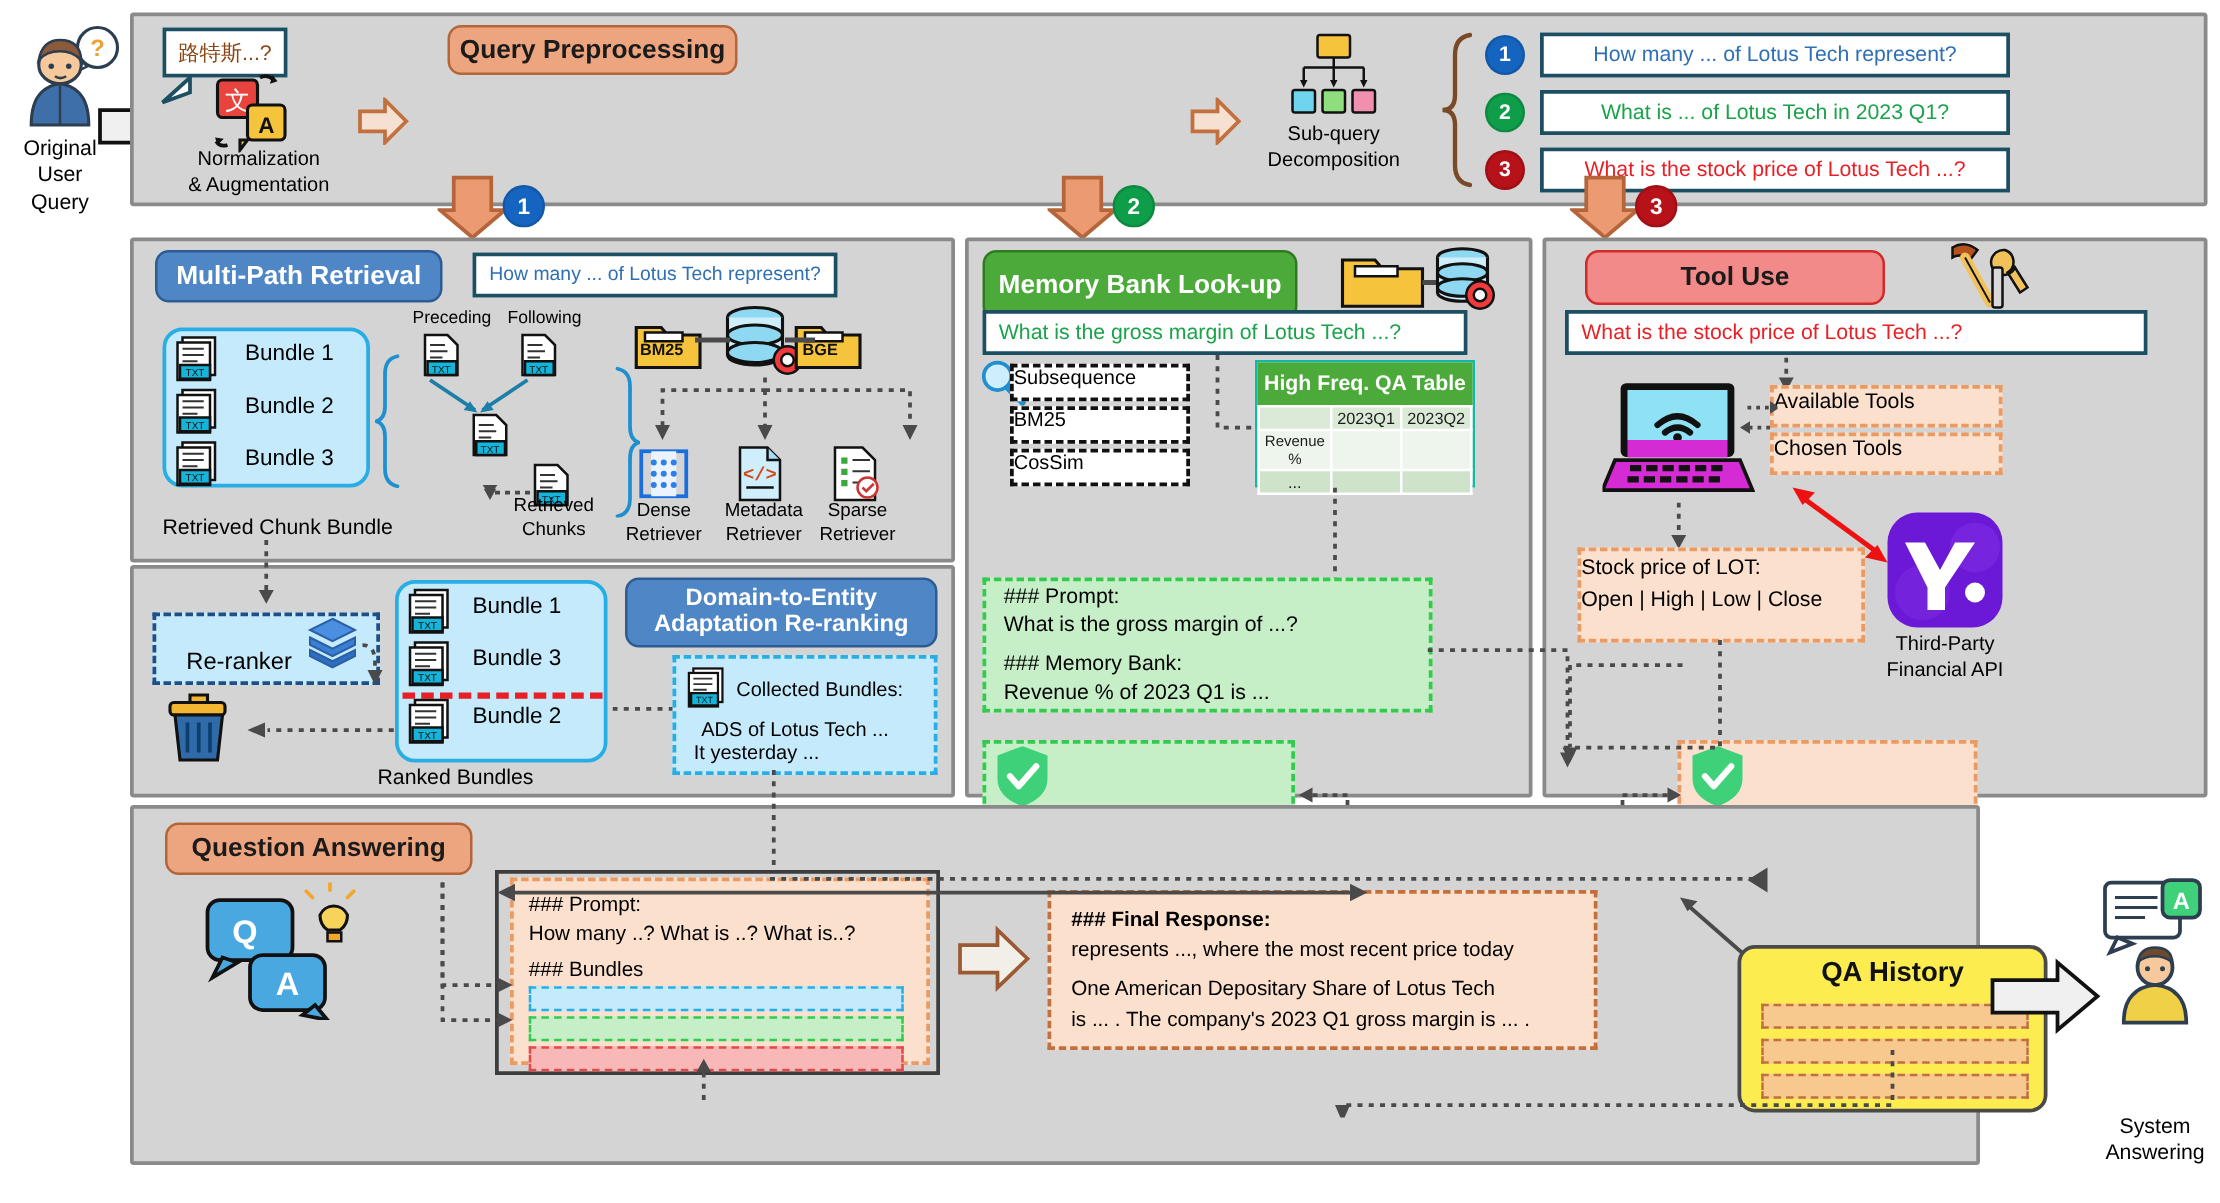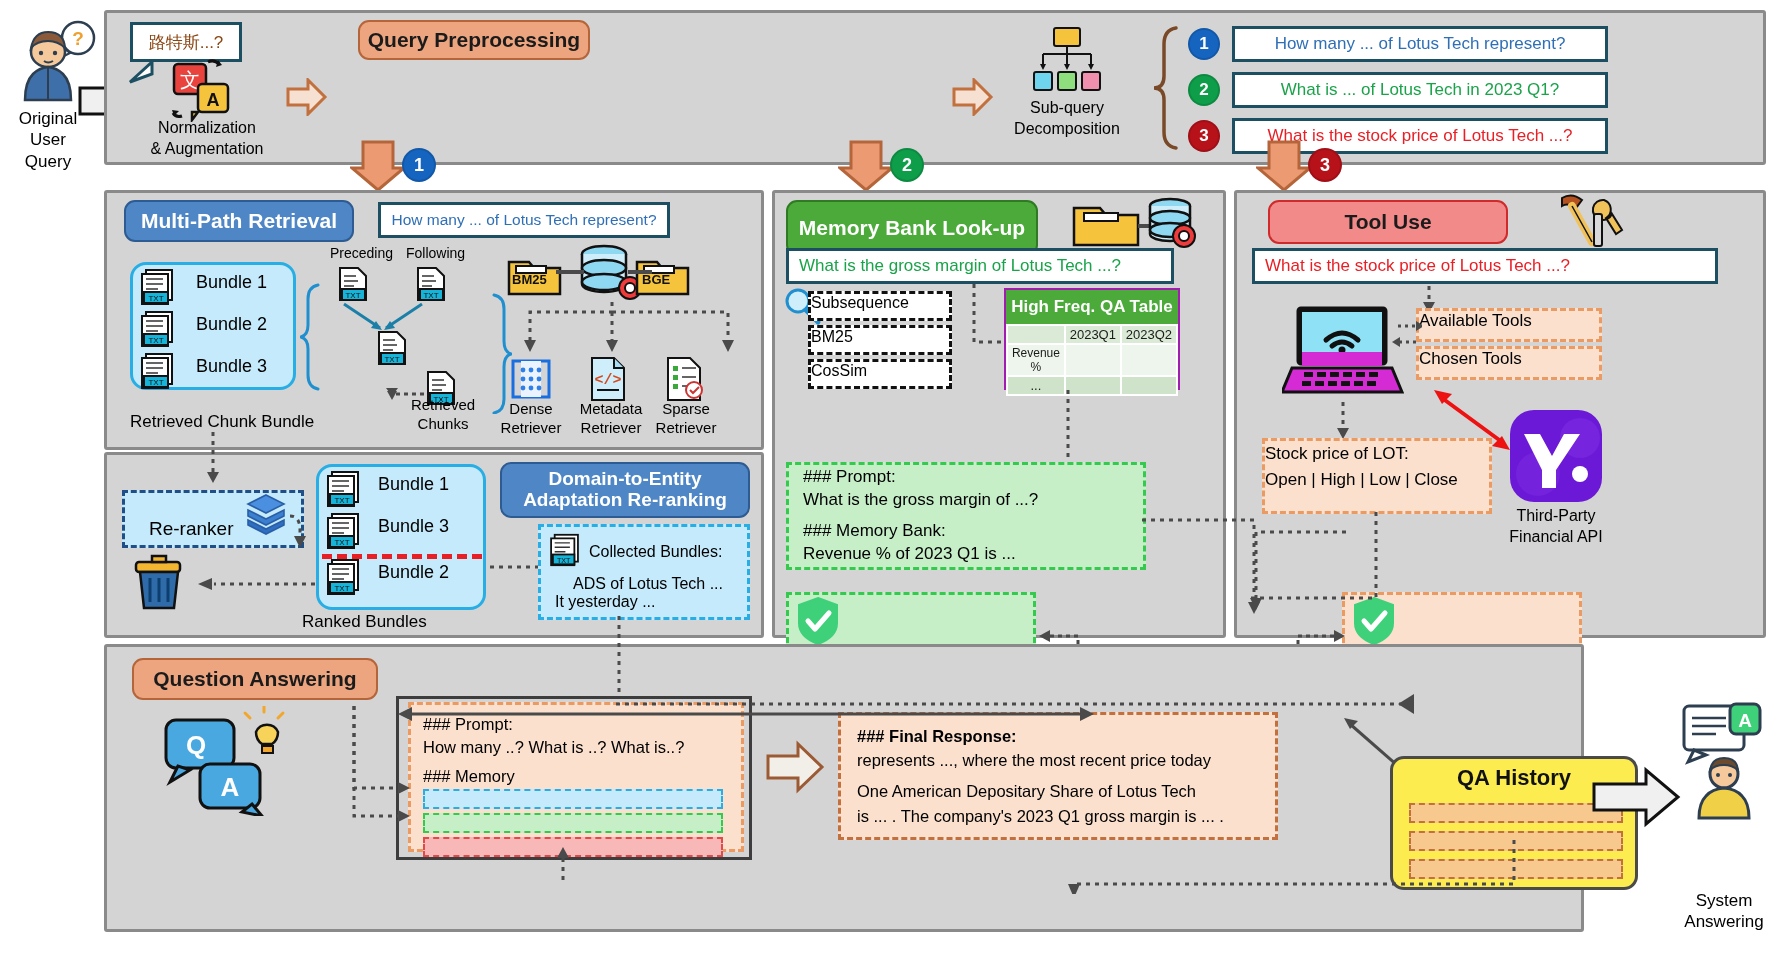--- a/index.html
+++ b/index.html
@@ -69,21 +69,21 @@
   </div>
 
   <div class="abs" style="left:78px;top:70px;">
     <svg width="84" height="62" viewBox="0 0 84 62">
       <path d="M2 18 H50 V4 L80 31 L50 58 V44 H2 Z" fill="#f0f0f0" stroke="#111" stroke-width="3"></path>
     </svg>
   </div>
 
   <div class="abs panel" style="left:104px;top:10px;width:1662px;height:155px;"></div>
 
-  <div class="abs" style="left:130px;top:22px;width:112px;height:40px;background:#fff;border:3px solid #1d4f63;">
+  <div class="abs" style="left:130px;top:22px;width:100px;height:40px;background:#fff;border:3px solid #1d4f63;">
     <div class="center" style="width:100%;height:100%;font-size:17px;color:#8b4513;">路特斯...?</div>
   </div>
   <div class="abs" style="left:128px;top:60px;">
     <svg width="34" height="24" viewBox="0 0 34 24">
         <path d="M2 22 L24 2 L24 14 Z" fill="#fff" stroke="#1d4f63" stroke-width="3"></path>
       </svg>
   </div>
 
   <div class="abs" style="left:168px;top:58px;">
     <svg width="72" height="64" viewBox="0 0 72 64">
@@ -476,21 +476,21 @@
         <svg width="40" height="34" viewBox="0 0 44 38">
           <rect x="6" y="2" width="26" height="30" fill="#fff" stroke="#111" stroke-width="2"></rect>
           <rect x="2" y="6" width="26" height="30" fill="#fff" stroke="#111" stroke-width="2"></rect>
           <path d="M6 11 h17 M6 16 h17 M6 21 h12" stroke="#333" stroke-width="1.6"></path>
           <rect x="4" y="24" width="24" height="11" fill="#16b4d8" stroke="#111" stroke-width="2"></rect>
           <text x="16" y="33" font-size="8" fill="#111" text-anchor="middle" font-family="Liberation Sans">TXT</text>
         </svg>
       </span>
       <span style="font-size:16px;">Collected Bundles:</span>
     </div>
-    <div style="font-size:16px;margin-top:4px;margin-left:24px;">ADS of Lotus Tech ...</div>
+    <div style="font-size:16px;margin-top:4px;margin-left:12px;">ADS of Lotus Tech ...</div>
     <div style="font-size:16px;margin-left:6px;">It yesterday ...</div>
   </div>
 
   <div class="abs panel" style="left:772px;top:190px;width:454px;height:448px;"></div>
 
   <div class="abs pill pill-green" style="left:786px;top:200px;width:252px;height:56px;font-size:21px;">Memory Bank Look-up</div>
   <div class="abs" style="left:1070px;top:196px;">
     <svg width="128" height="56" viewBox="0 0 128 56">
       <path d="M4 12 h26 l6 7 h32 v30 h-64z" fill="#f6c33c" stroke="#111" stroke-width="2.5"></path>
       <rect x="14" y="17" width="34" height="8" fill="#fff" stroke="#111" stroke-width="2"></rect>
@@ -519,21 +519,21 @@
   <div class="abs d-black" style="left:808px;top:325px;width:144px;height:30px;font-size:16px;">BM25</div>
   <div class="abs d-black" style="left:808px;top:359px;width:144px;height:30px;font-size:16px;">CosSim</div>
 
   <div class="abs" style="left:968px;top:284px;">
     <svg width="70" height="70" viewBox="0 0 70 70">
       <path d="M6 0 v58 H50" stroke="#4a4a4a" stroke-width="3" fill="none" stroke-dasharray="4 5"></path>
       <path d="M50 52 l14 6 l-14 6z" fill="#4a4a4a"></path>
     </svg>
   </div>
 
-  <div class="abs" style="left:1004px;top:288px;width:176px;height:102px;border:2px solid #a21caf;background:#e7f3e5;">
+  <div class="abs" style="left:1004px;top:288px;width:176px;height:102px;border:2px solid #14b8a6;background:#e7f3e5;">
     <div class="qa-head center" style="height:28px;">High Freq. QA Table</div>
     <table class="qa" style="height:70px;">
       <tbody>
           <tr>
         <td style="background:#dbead7;width:34%;"></td>
         <td style="background:#dbead7;">2023Q1</td>
         <td style="background:#dbead7;">2023Q2</td>
       </tr>
       <tr>
         <td style="background:#eef5ec;font-size:12px;">Revenue %</td>
@@ -775,21 +775,21 @@
       </g>
       <path d="M96 26 a12 12 0 0 1 22 0 q0 8-6 12 h-10 q-6-4-6-12z" fill="#f7d35a" stroke="#111" stroke-width="2.5"></path>
       <rect x="102" y="40" width="11" height="7" fill="#f2a72c" stroke="#111" stroke-width="2"></rect>
     </svg>
   </div>
 
   <div class="abs" style="left:396px;top:696px;width:356px;height:164px;border:3px solid #3d3d3d;background:#d4d4d4;"></div>
   <div class="abs d-orange col" style="left:408px;top:702px;width:336px;height:150px;align-items:flex-start;justify-content:flex-start;padding:8px 12px;font-size:16.5px;line-height:1.4;">
     <span>### Prompt:</span>
     <span>How many ..? What is ..? What is..?</span>
-    <span style="margin-top:6px;">### Memory</span>
+    <span style="margin-top:6px;">### Bundles</span>
     <span class="abs" style="left:12px;top:84px;width:300px;height:20px;background:#c5eafb;border:2px dashed #28aee4;"></span>
     <span class="abs" style="left:12px;top:108px;width:300px;height:20px;background:#c6efc8;border:2px dashed #36c94f;"></span>
     <span class="abs" style="left:12px;top:132px;width:300px;height:20px;background:#f9b8b8;border:2px dashed #e04a4a;"></span>
   </div>
 
   <div class="abs" style="left:352px;top:700px;">
     <svg width="60" height="100" viewBox="0 0 60 100">
       <path d="M2 6 v82 H46" stroke="#4a4a4a" stroke-width="3" fill="none" stroke-dasharray="4 5"></path>
       <path d="M46 82 l12 6 l-12 6z" fill="#4a4a4a"></path>
     </svg>

